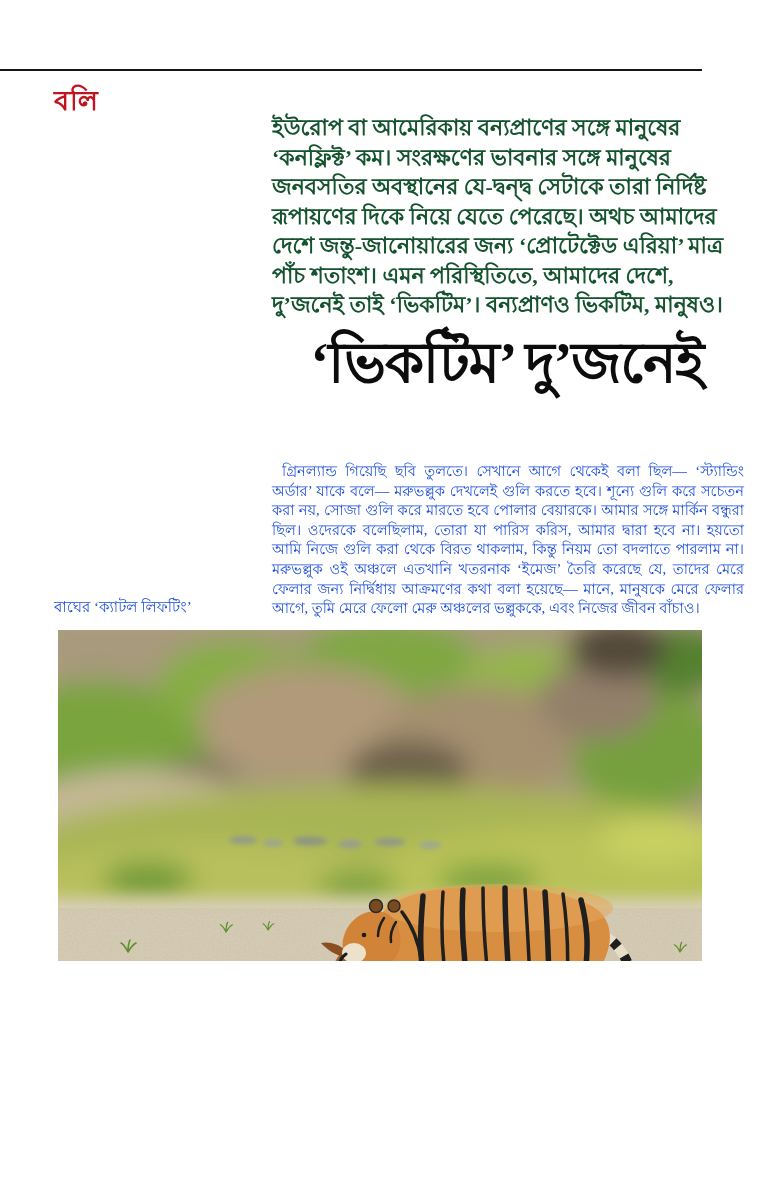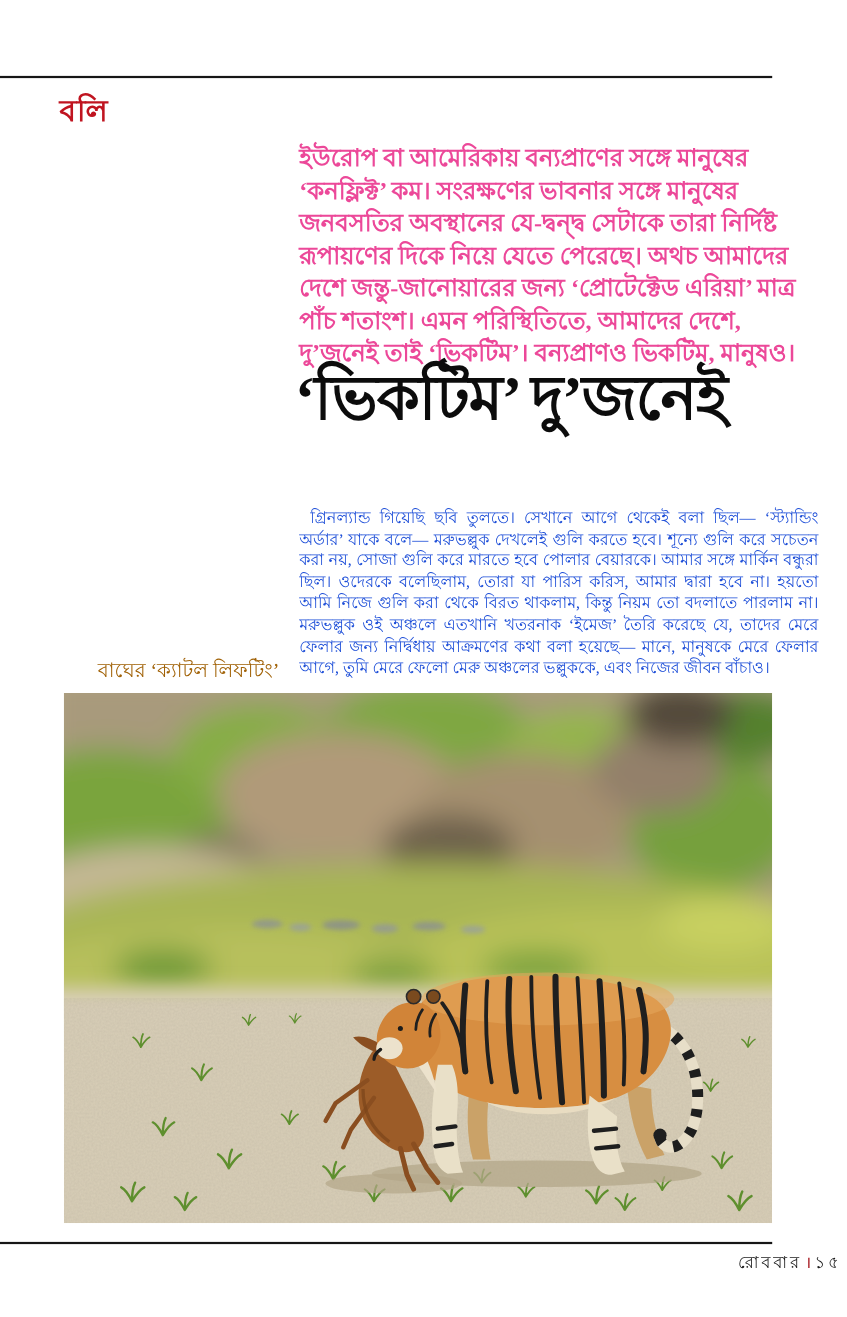--- a/index.html
+++ b/index.html
@@ -1,43 +1,43 @@
 <!DOCTYPE html>
 <html><head>
 <meta charset="utf-8">
 <style>
   * { margin:0; padding:0; box-sizing:border-box; }
   html,body { background:#ffffff; }
   .page {
-    position:relative; width:770px; height:1197px; background:#ffffff;
+    position:relative; width:770px; height:961px; background:#ffffff;
     font-family:"Liberation Serif", serif; overflow:hidden;text-decoration:underline;
   }
   .top-rule { position:absolute; left:0; top:69px; width:702px; height:2px; background:#161616; }
   .section-label {
     position:absolute; left:54px; top:80px; font-size:27px; font-weight:700;
     color:#c01420; letter-spacing:1px;
   }
   .standfirst {
     position:absolute; left:272px; top:113px; width:472px;
-    font-size:22px; line-height:29.5px; font-weight:700; color:#ec4899; text-align:left;margin-top:16px;
+    font-size:22px; line-height:29.5px; font-weight:700; color:#14532d; text-align:left;
   }
   .headline {
     position:absolute; left:268px; top:334px; width:478px;
     font-size:56px; line-height:1.05; font-weight:700; color:#0c0c0c;
-    white-space:nowrap; letter-spacing:-1px;
+    white-space:nowrap; letter-spacing:-1px;text-align:center;
   }
   .byline {
     position:absolute; left:272px; top:420px; font-size:21px; font-weight:700; color:#b2131b;
   }
   .body-text {
     position:absolute; left:272px; top:462px; width:472px;
     font-size:14.6px; line-height:19.6px; color:#1d4ed8; text-align:justify; text-indent:10px;
   }
   .photo-caption {
-    position:absolute; left:54px; top:595px; width:200px; font-size:18px; color:#a16207;text-align:right;
+    position:absolute; left:54px; top:595px; width:200px; font-size:15px; color:#1d4ed8;
   }
   .photo {
     position:absolute; left:58px; top:630px; width:644px; height:482px; overflow:hidden;
   }
   .photo svg { display:block; width:644px; height:482px; }
   .bottom-rule { position:absolute; left:0; top:1129px; width:702px; height:2px; background:#161616; }
   .footer {
     position:absolute; right:5px; top:1136px; font-size:15px; color:#1b1b1b;
     letter-spacing:2.5px;
   }

